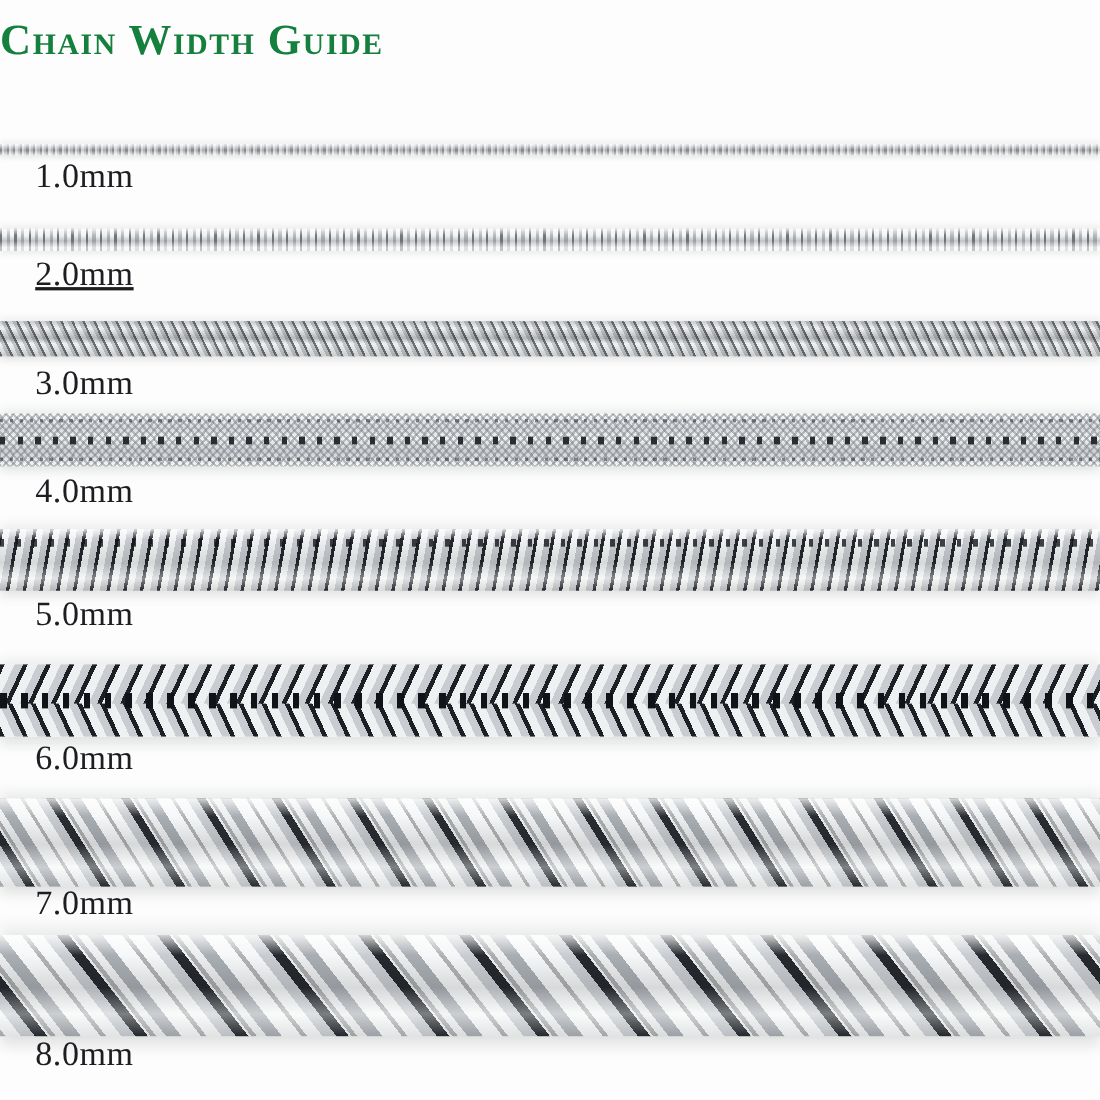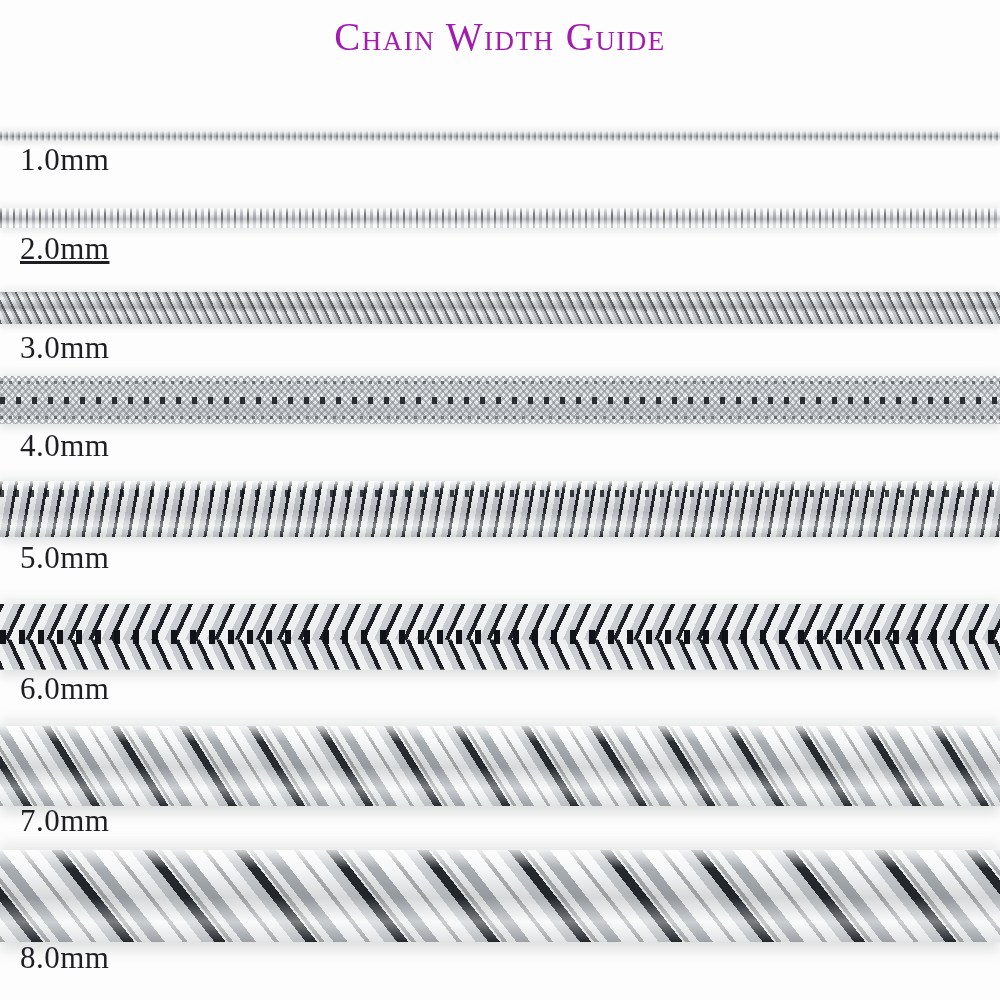--- a/index.html
+++ b/index.html
@@ -12,37 +12,37 @@
     background: #fdfdfd;
     overflow: hidden;
   }
 
   .title {
     position: absolute;
     top: 14px;
     left: 0;
     width: 100%;
     margin: 0;
-    text-align: center;
+    text-align: left;
     font-size: 39px;
-    font-weight: 400;
+    font-weight: 700;
     font-variant: small-caps;
     letter-spacing: 1.5px;
-    color: #a21caf;
+    color: #15803d;
   }
 
   .chain {
     position: absolute;
     left: 0;
     right: 0;
   }
 
   .label {
     position: absolute;
-    left: 20px;
+    left: 32px;
     font-size: 31px;
     color: #1e1e22;
     letter-spacing: 0.5px;
     white-space: nowrap;
   }
 
   
   .c1 { top: 131px; height: 10px;
     background-image:
       linear-gradient(180deg, rgba(255,255,255,.85), rgba(110,115,120,.30) 55%, rgba(255,255,255,.65)),

